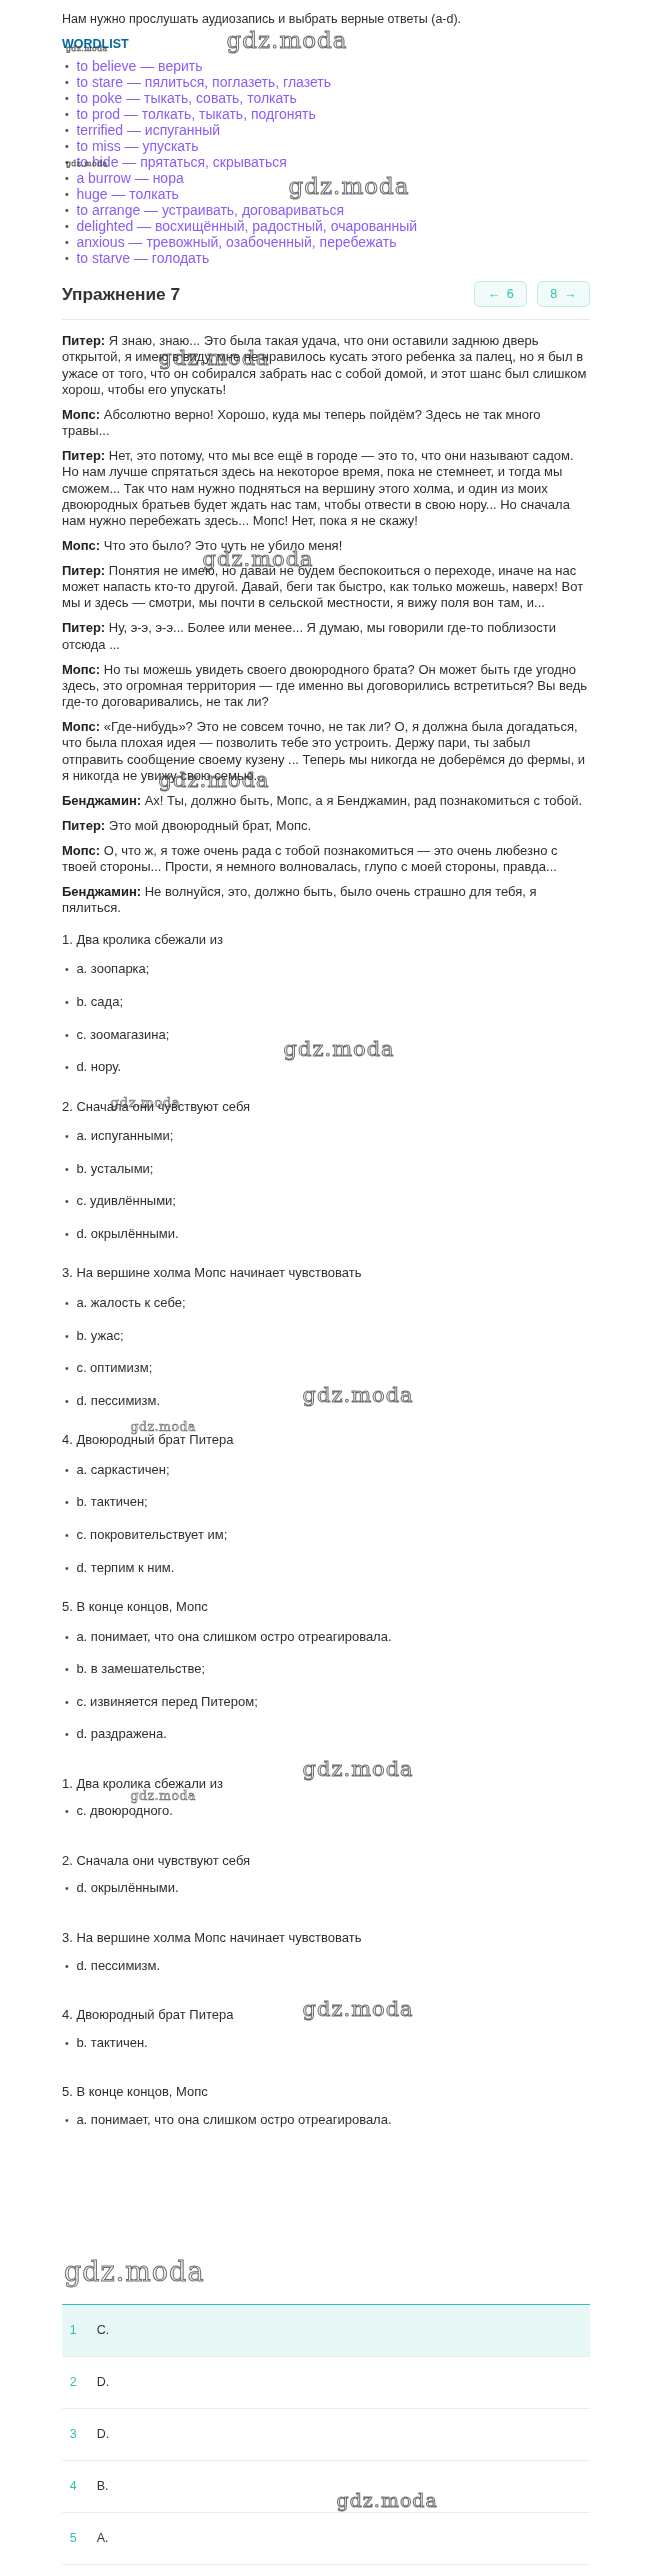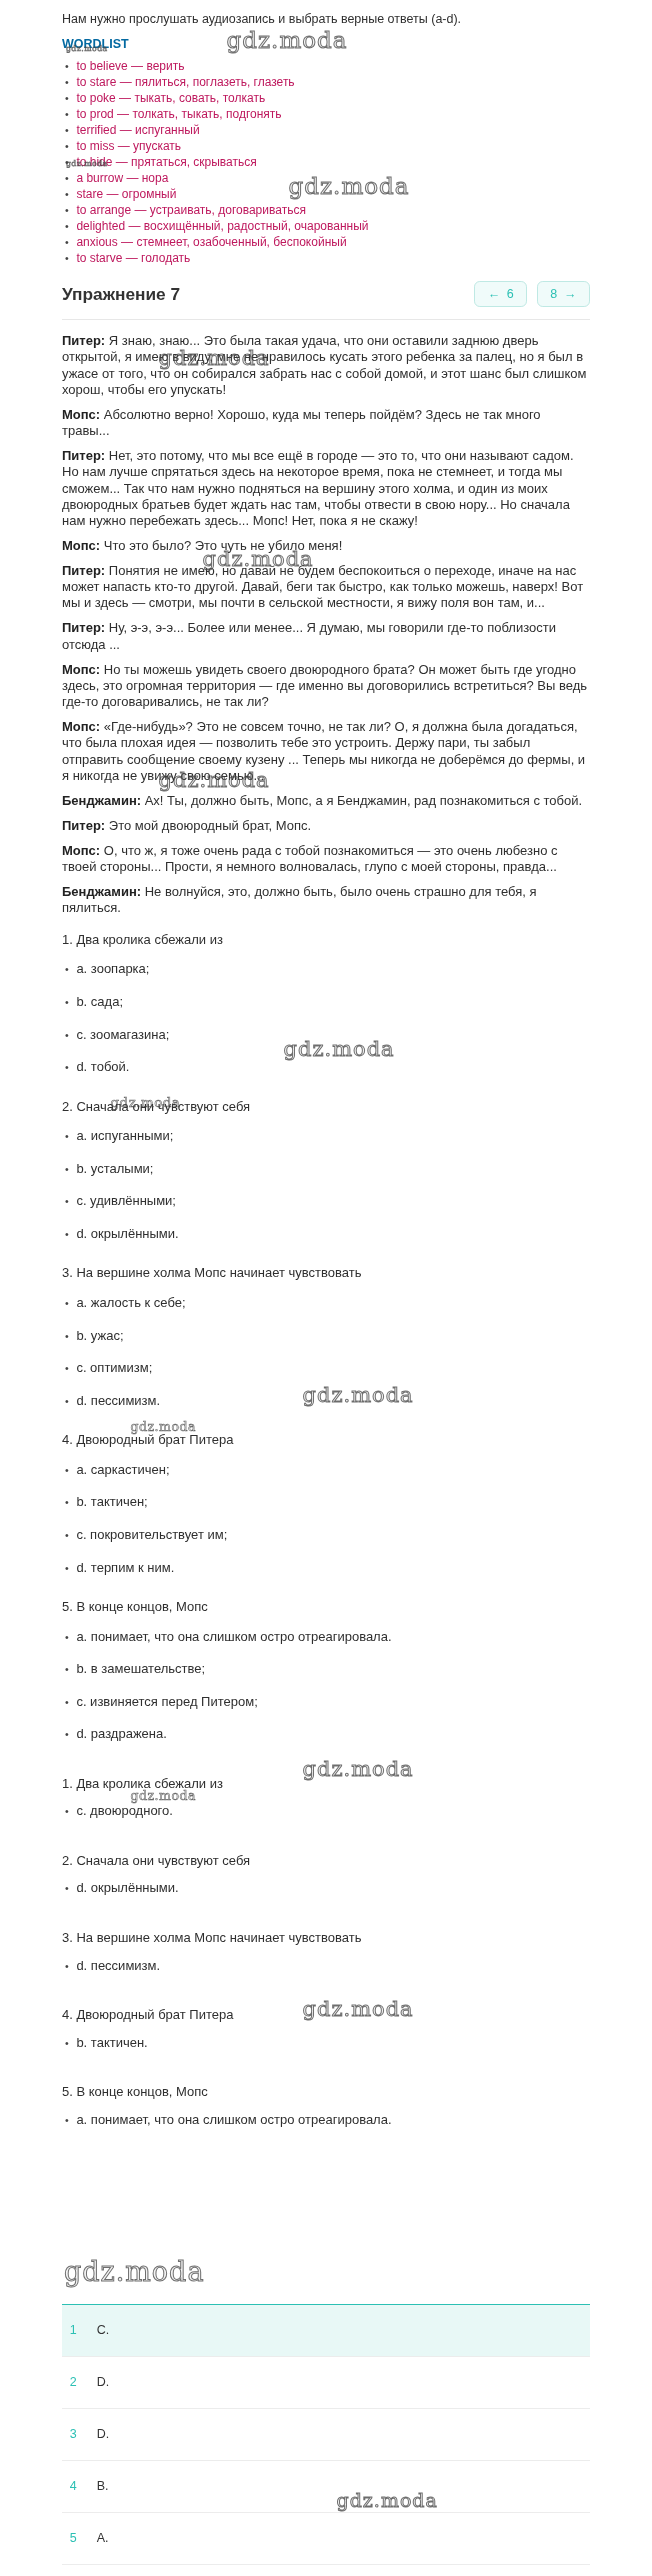--- a/index.html
+++ b/index.html
@@ -16,21 +16,21 @@
   }
   .intro { font-size: 12.5px; line-height: 16.3px; margin: 3.8px 0 9.6px; color: #2f2f2f; }
   .wordlist-title { font-size: 12.5px; font-weight: bold; margin: 0 0 6.7px; color: #0369a1; }
   ul.bullet-list { list-style: none; margin: 0; padding: 0; }
   ul.bullet-list li { position: relative; padding-left: 14.4px; }
   ul.bullet-list li::before {
     content: "\2022";
     position: absolute; left: 2.9px; top: 0;
     color: #444; font-size: 10.6px;
   }
-  .wordlist-items li { font-size: 12px; line-height: 16px; color: #be185d; }
+  .wordlist-items li { font-size: 14px; line-height: 16px; color: #8b5cf6; }
 
   .exercise-header {
     display: flex; justify-content: space-between; align-items: center;
     margin: 15.4px 0 0;
   }
   .exercise-title { font-size: 17.3px; font-weight: bold; color: #333; }
   .pager { display: flex; gap: 9.6px; }
   .pager-btn {
     display: inline-flex; align-items: center; gap: 6.7px;
     font-family: "Liberation Sans", sans-serif;
@@ -103,27 +103,27 @@
         <li class="wordlist-item">to prod — толкать, тыкать, подгонять</li>
 
         <li class="wordlist-item">terrified — испуганный</li>
 
         <li class="wordlist-item">to miss — упускать</li>
 
         <li class="wordlist-item">to hide — прятаться, скрываться</li>
 
         <li class="wordlist-item">a burrow — нора</li>
 
-        <li class="wordlist-item">stare — огромный</li>
+        <li class="wordlist-item">huge — толкать</li>
 
         <li class="wordlist-item">to arrange — устраивать, договариваться</li>
 
         <li class="wordlist-item">delighted — восхищённый, радостный, очарованный</li>
 
-        <li class="wordlist-item">anxious — стемнеет, озабоченный, беспокойный</li>
+        <li class="wordlist-item">anxious — тревожный, озабоченный, перебежать</li>
 
         <li class="wordlist-item">to starve — голодать</li>
       </ul>
   </div>
 
   <div class="exercise-header">
     <div class="exercise-title">Упражнение 7</div>
     <div class="pager">
       <button class="pager-btn">
         <span class="arrow">←</span>
@@ -167,21 +167,21 @@
 
   <div class="questions">
 
     <div class="question-block">
       <p class="question-title">1. Два кролика сбежали из</p>
       <ul class="bullet-list options">
 
       <li class="option">a. зоопарка;</li>
           <li class="option">b. сада;</li>
           <li class="option">c. зоомагазина;</li>
-          <li class="option">d. тобой.</li>
+          <li class="option">d. нору.</li>
         </ul>
     </div>
 
     <div class="question-block">
       <p class="question-title">2. Сначала они чувствуют себя</p>
       <ul class="bullet-list options">
 
       <li class="option">a. испуганными;</li>
           <li class="option">b. усталыми;</li>
           <li class="option">c. удивлёнными;</li>

